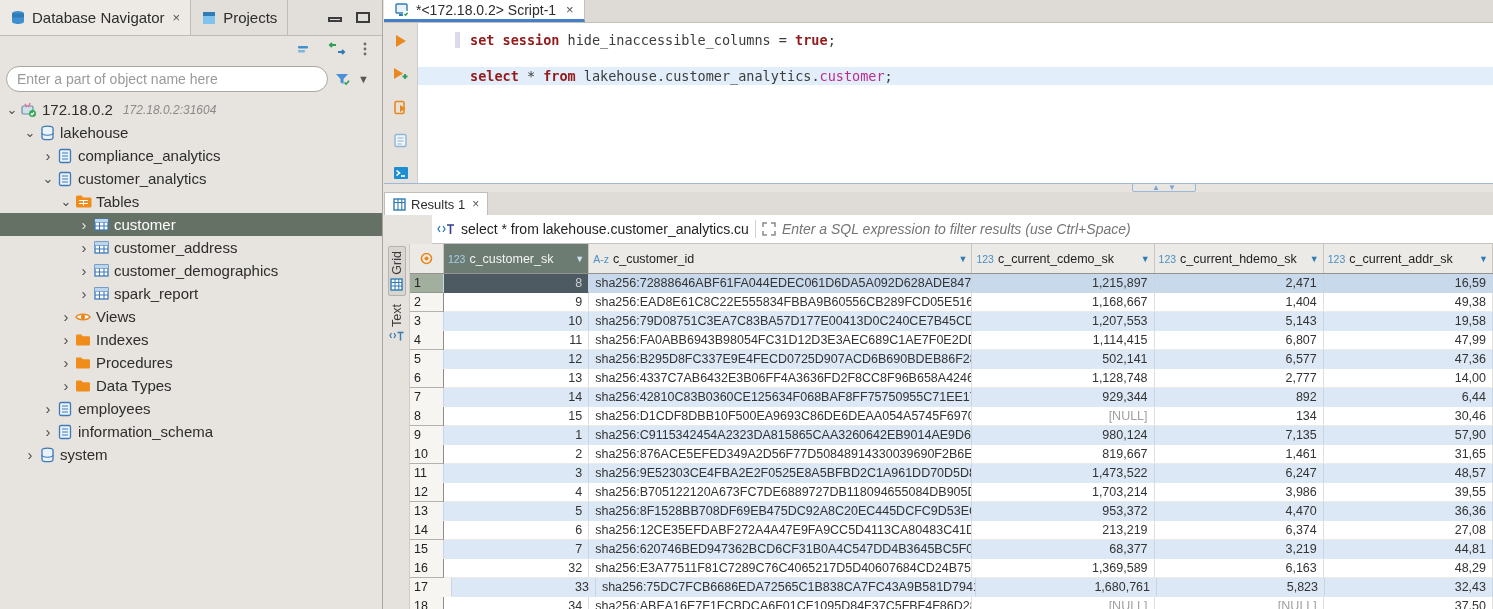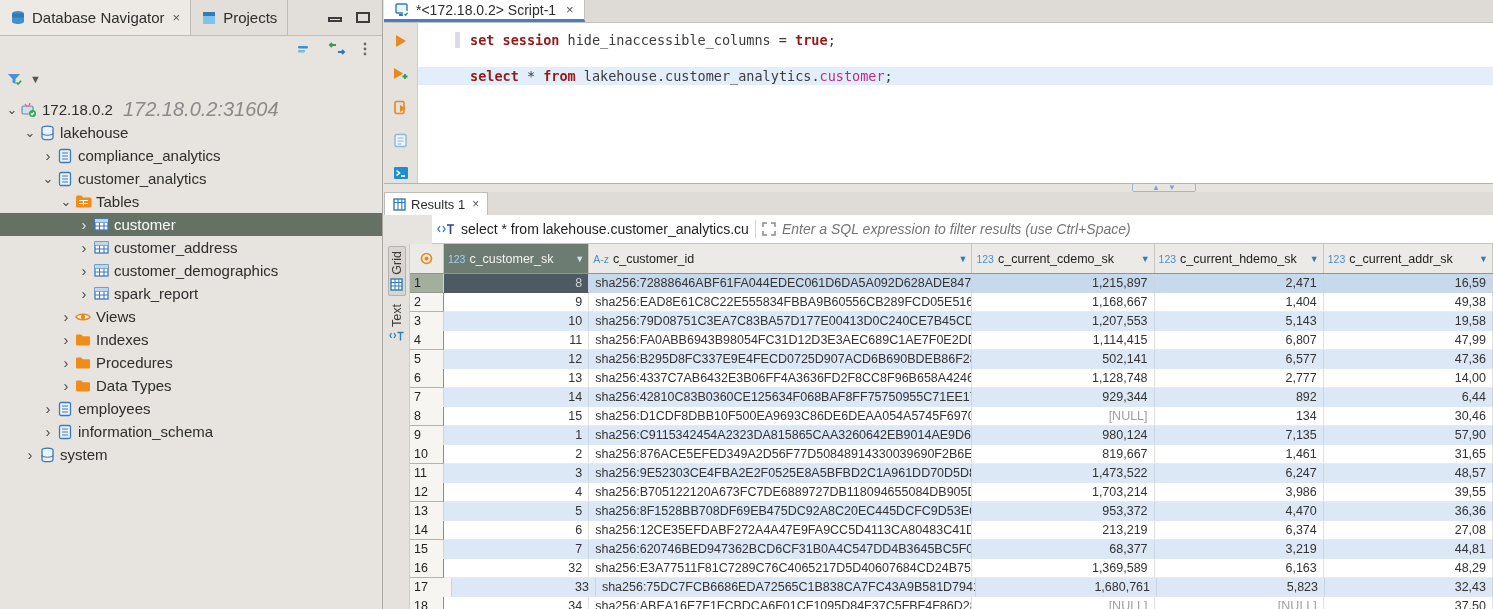--- a/index.html
+++ b/index.html
@@ -23,21 +23,21 @@
   .lp-filterrow { height:34px; display:flex; align-items:center; padding:0 6px; gap:6px;}
   .lp-filter { flex:0 0 322px; height:26px; border:1px solid #aaa6a1; border-radius:13px; background:#fff; padding:0 10px; font-size:14px; color:#333; font-family:"Liberation Sans",sans-serif;}
   .lp-filter::placeholder { color:#9a9a9a;}
   .tree { flex:1; overflow:hidden; padding-top:2px; background:#e7e3de;}
   .tree-row { height:23px; display:flex; align-items:center; cursor:default; white-space:nowrap;}
   .tree-row.selected { background:#657164; color:#fff;}
   .tree-chevron { width:16px; text-align:center; font-size:11px; color:#4c4c4c; flex:0 0 16px;}
   .tree-row.selected .tree-chevron{ color:#e8e8e8;}
   .tree-icon { width:18px; flex:0 0 18px; display:flex; align-items:center; justify-content:center;}
   .tree-label { margin-left:4px; font-size:15px;}
-  .tree-sub { margin-left:10px; font-style:italic; color:#8a8a8a; font-size:20px;}
+  .tree-sub { margin-left:10px; font-style:italic; color:#8a8a8a; font-size:12px;}
   
   .editor-panel { position:absolute; left:384px; top:0; width:1109px; height:183px; background:#fff; display:flex; flex-direction:column;}
   .ed-tabbar { height:36px; background:#dedad5; display:flex; align-items:stretch; border-bottom:1px solid #c4c0bb;}
   .ed-tab { background:#fff; display:flex; align-items:center; gap:6px; padding:0 10px; border-right:1px solid #c4c0bb; border-bottom:3px solid #447fc8; font-size:14px;}
   .ed-tab .close{ color:#555; font-size:13px; margin-left:4px;}
   .ed-body { flex:1; display:flex; background:#fff;}
   .ed-toolstrip { flex:0 0 34px; background:#e5e1dd; border-right:1px solid #d0ccc8; display:flex; flex-direction:column; align-items:center; padding-top:8px; gap:13px;}
   .ed-toolbtn { width:20px; height:20px; display:flex; align-items:center; justify-content:center; cursor:default;}
   .ed-gutter { flex:0 0 52px; background:#fff; position:relative;}
   .ed-mark { position:absolute; right:10px; width:5px; height:16px; background:#dcd8ee;}
@@ -134,20 +134,21 @@
         </span>
       <span>
           <svg width="6" height="16" viewBox="0 0 6 16">
             <circle cx="3" cy="3" r="1.4" fill="#6b6b6b"></circle>
             <circle cx="3" cy="8" r="1.4" fill="#6b6b6b"></circle>
             <circle cx="3" cy="13" r="1.4" fill="#6b6b6b"></circle>
           </svg>
         </span>
     </div>
     <div class="lp-filterrow">
+      <input class="lp-filter" placeholder="Enter a part of object name here" style="">
       <span>
           <svg width="18" height="16" viewBox="0 0 18 16">
             <path d="M2 3h12l-4.5 5v5l-3-1.6V8Z" fill="#4a90d9"></path>
             <path d="M10.5 11.5l1.6 1.6 3-3.4" stroke="#2e9e5b" stroke-width="1.6" fill="none"></path>
           </svg>
         </span>
       <span style="color:#555;font-size:11px;">▼</span>
     </div>
     <div class="tree" id="tree">
         <div class="tree-row" style="padding-left: 4px;">

